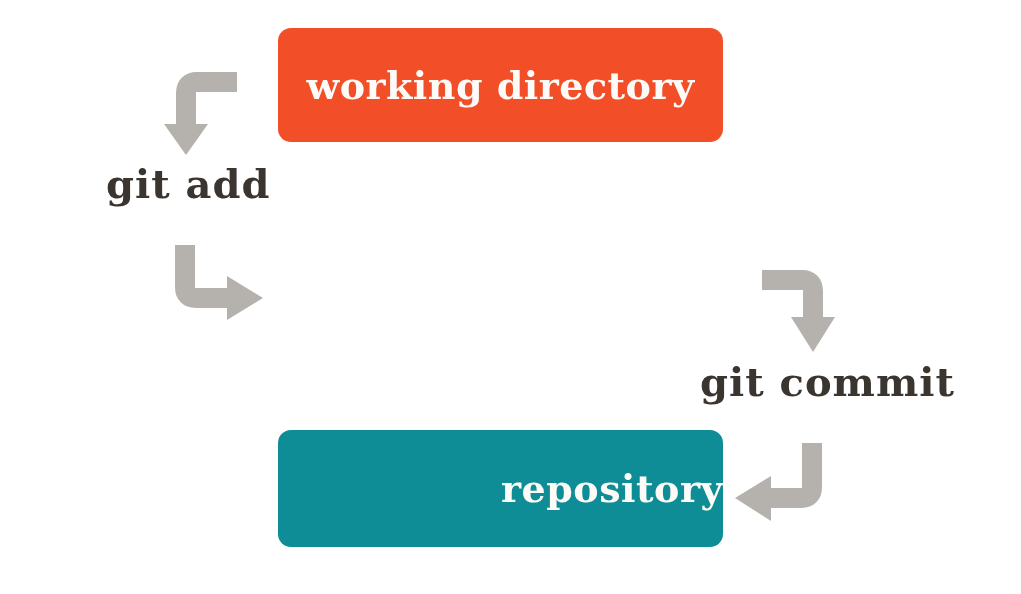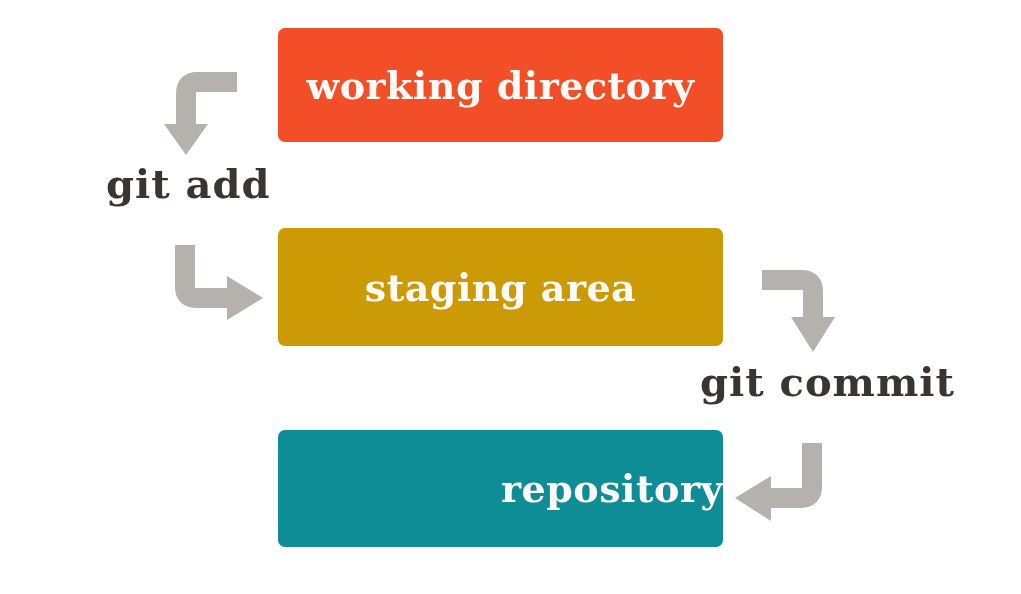--- a/index.html
+++ b/index.html
@@ -12,21 +12,21 @@
     position: relative;
     width: 1021px;
     height: 594px;
     background: var(--background, #fff);
     overflow: hidden;
   }
   .flow-box {
     position: absolute;
     left: 278px;
     width: 445px;
-    border-radius: 7px;
+    border-radius: 13px;
     display: flex;
     align-items: center;
     justify-content: center;
   }
   .flow-box .box-label {
     color: var(--box-text, #fdfbf7);
     font-size: 38px;
     font-weight: 700;
     letter-spacing: 0.5px;
     white-space: nowrap;
@@ -68,23 +68,20 @@
 </style>
 </head>
 <body>
 
 <div class="canvas">
 
   <div class="flow-box box-working">
     <span class="box-label">working directory</span>
   </div>
 
-  <div class="flow-box box-staging">
-    <span class="box-label">staging area</span>
-  </div>
 
   <div class="flow-box box-repository">
     <span class="box-label">repository</span>
   </div>
 
   <div class="command-label label-git-add">git add</div>
 
   <div class="command-label label-git-commit">git commit</div>
 
   <svg class="arrow-layer" viewBox="0 0 1021 594" xmlns="http://www.w3.org/2000/svg" aria-hidden="true">

